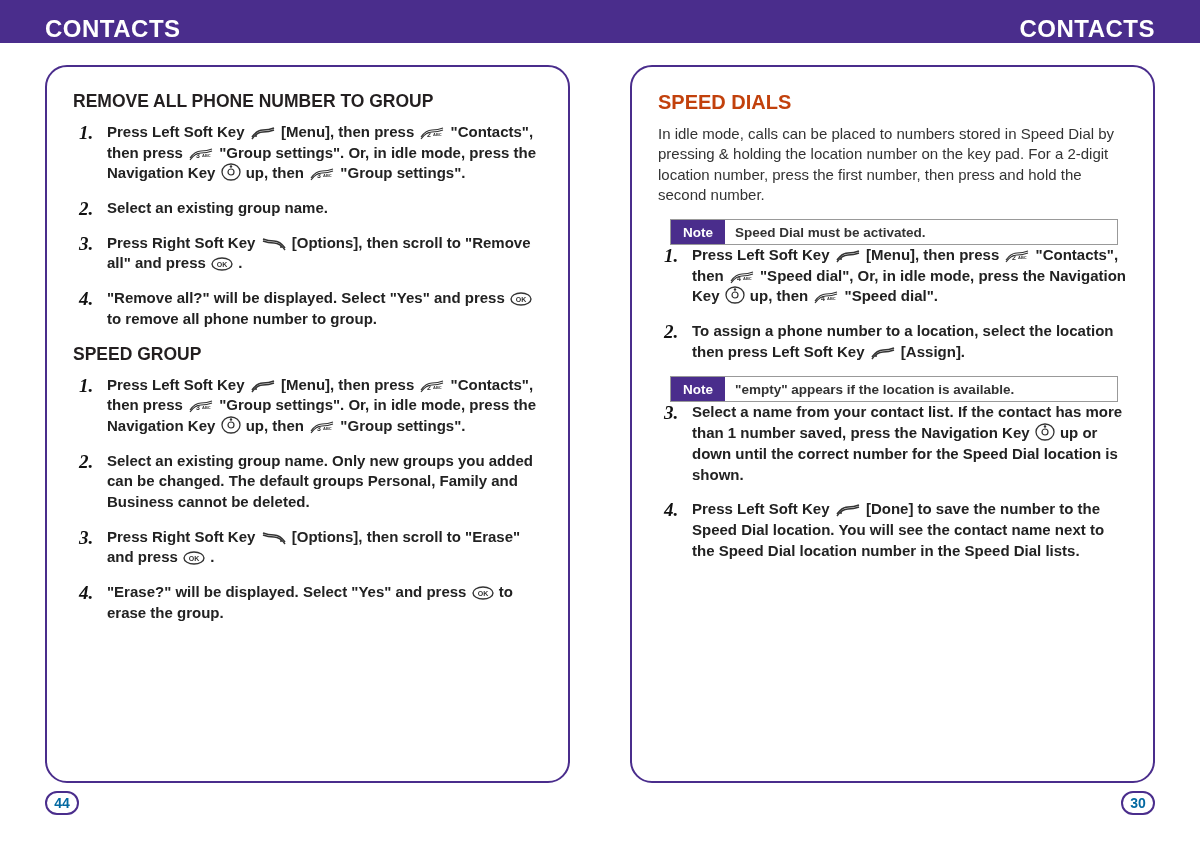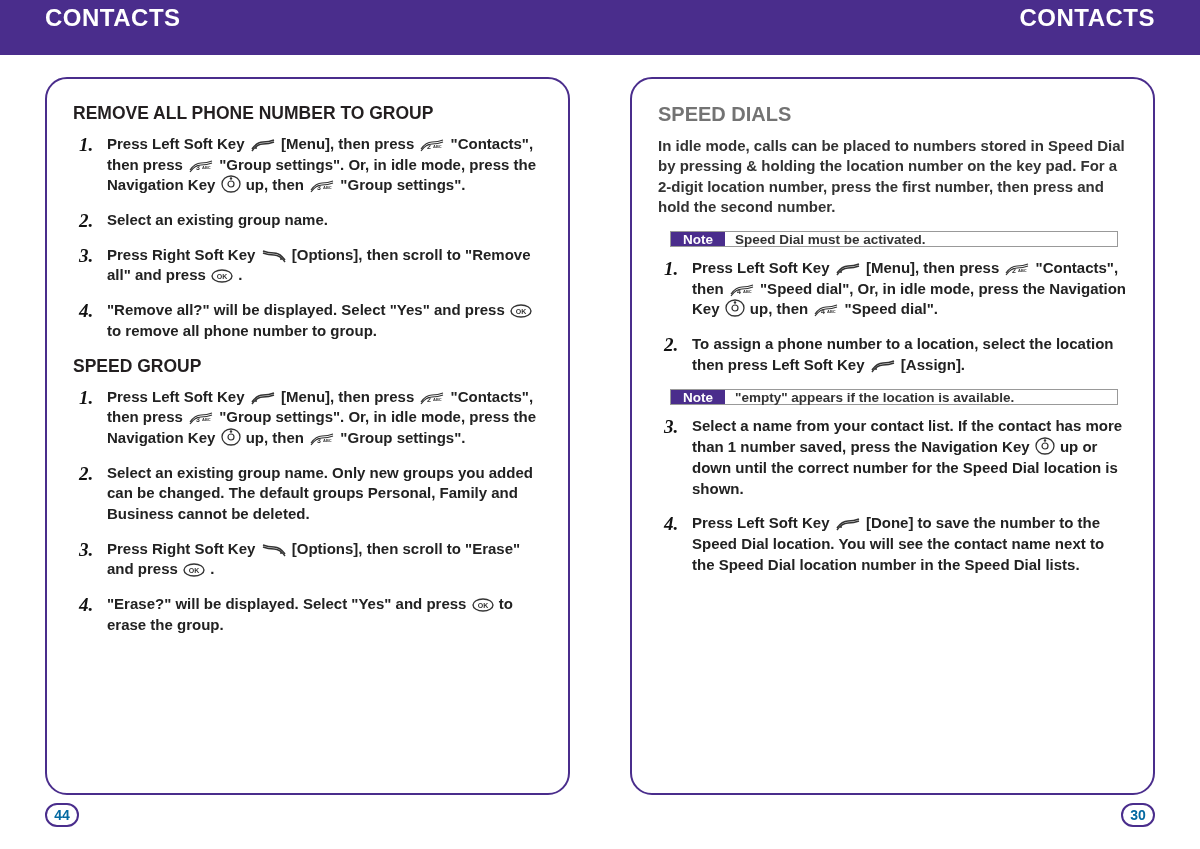--- a/index.html
+++ b/index.html
@@ -5,24 +5,24 @@
   * { box-sizing: border-box; margin: 0; padding: 0; }
   html, body { width: 1200px; height: 849px; }
   body {
     font-family: "Segoe UI", "Helvetica Neue", Arial, sans-serif;
     background: #ffffff;
     color: #222;
   }
   .header {
     background: #4a2d8c;
     color: #fff;
-    height: 55px;
+    height: 43px;
     display: flex;
     justify-content: space-between;
-    align-items: flex-start;
+    align-items: flex-end;
     padding: 4px 45px 0 45px;
     font-weight: 700;
     font-size: 24px;
     letter-spacing: 0.5px;
   }
   .spread {
     display: flex;
     justify-content: space-between;
     padding: 22px 45px 0 45px;
     gap: 60px;
@@ -35,25 +35,25 @@
     padding: 18px 26px 20px 26px;
     position: relative;
   }
   .sec-title {
     font-size: 17.5px;
     font-weight: 700;
     margin-top: 6px;
     margin-bottom: 10px;
     color: #231f20;
   }
-  .sec-title.purple { color: #737373; font-size: 20px; }
+  .sec-title.purple { color: #c2410c; font-size: 20px; }
   .intro {
     font-size: 15px;
     line-height: 1.35;
-    font-weight: 700;
+    font-weight: 400;
     color: #333;
     margin-bottom: 14px;
   }
   ol.steps {
     list-style: none;
     padding-left: 0;
   }
   ol.steps li {
     position: relative;
     padding-left: 34px;
@@ -76,24 +76,24 @@
   .icon {
     display: inline-block;
     vertical-align: -3px;
     margin: 0 1px;
   }
   .icon svg { display: block; }
   .note-box {
     border: 1px solid #999;
     display: flex;
     align-items: stretch;
-    margin: 8px 0 11px 12px;
+    margin: 8px 0 0 12px;
     width: 448px;
     font-size: 13.5px;
-    height: 16px;
+    height: 26px;
   }
   .note-label {
     background: #4a2d8c;
     color: #fff;
     font-weight: 600;
     padding: 4px 12px;
     display: flex;
     align-items: center;
   }
   .note-text {

